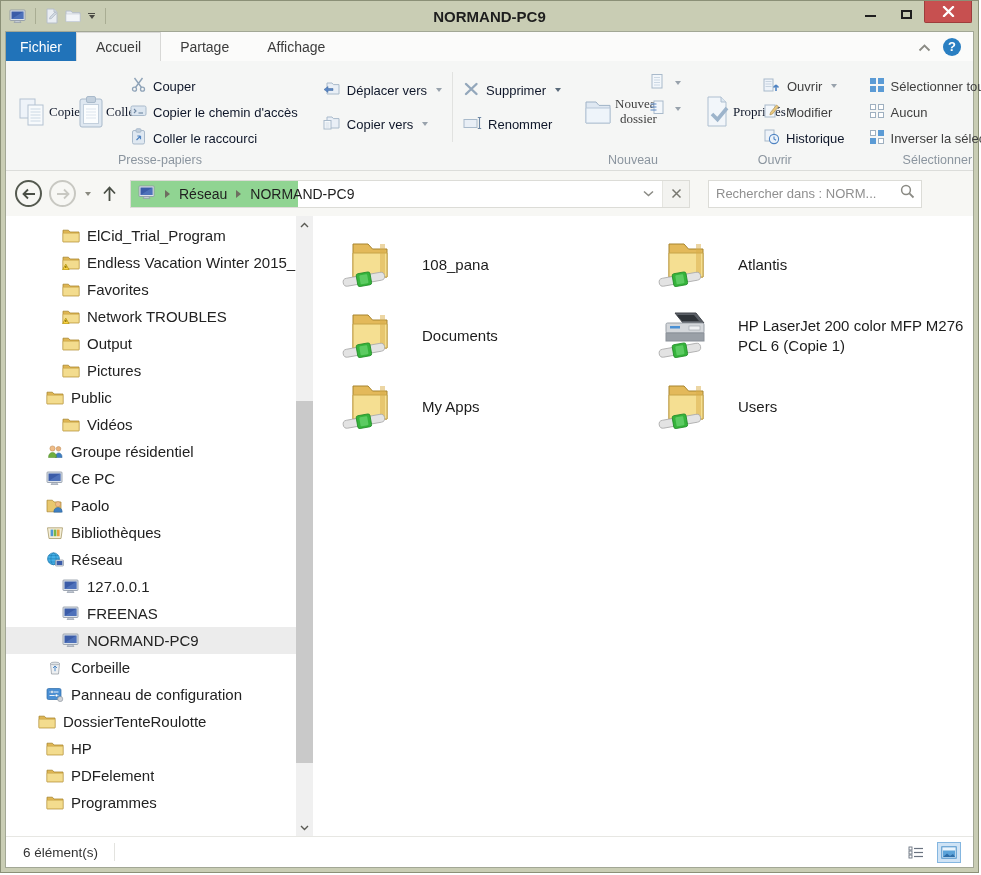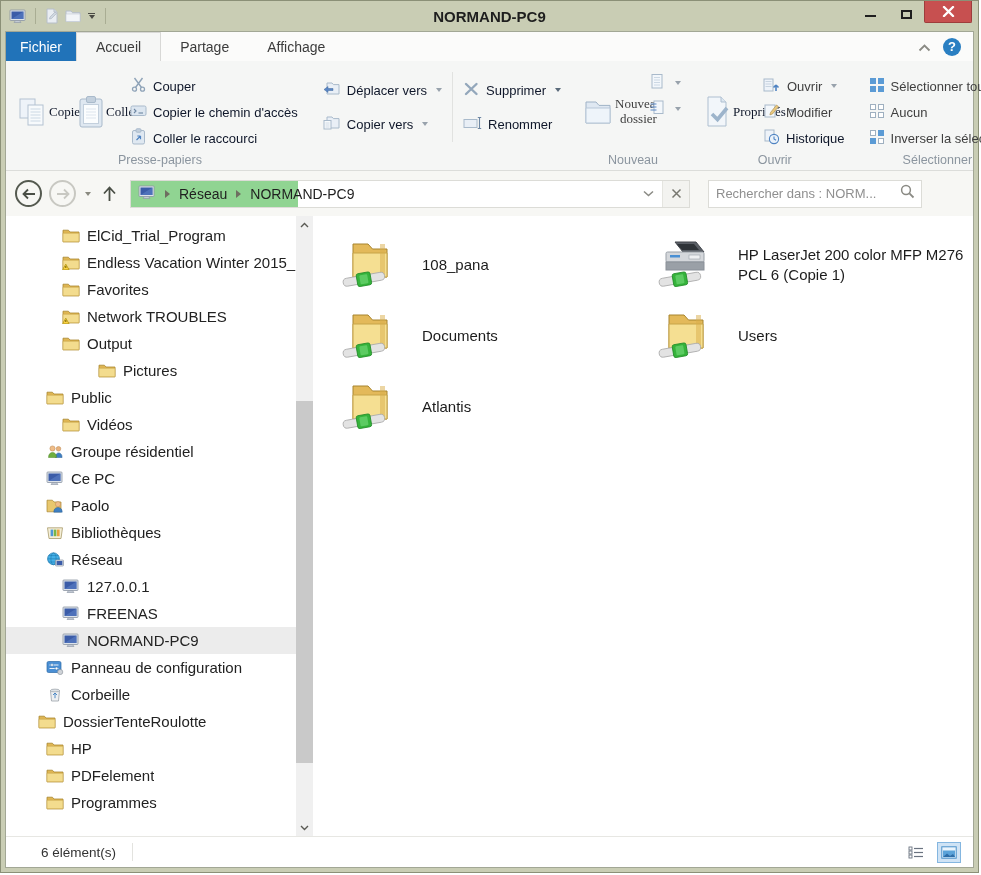--- a/index.html
+++ b/index.html
@@ -79,21 +79,21 @@
   .sbtn{height:17px;display:flex;align-items:center;justify-content:center;}
   .strack{flex:1;position:relative;}
   .sthumb{position:absolute;top:168px;height:362px;left:0;right:0;background:#c9c9c9;}
   .main{flex:1;padding:13px 0 0 27px;overflow:hidden;}
   .tiles{display:grid;grid-template-rows:repeat(3,71px);grid-auto-flow:column;grid-auto-columns:316px;}
   .tile{display:flex;align-items:center;gap:26px;}
   .ticon{width:56px;height:56px;flex:0 0 auto;}
   .tlabel{font-size:15px;color:#1c1c1c;max-width:232px;line-height:1.3;}
 
   
-  .statusbar{height:31px;flex:0 0 auto;border-top:1px solid #e7e7e3;display:flex;align-items:center;padding:0 12px 0 35px;font-size:13.5px;color:#333;}
+  .statusbar{height:31px;flex:0 0 auto;border-top:1px solid #e7e7e3;display:flex;align-items:center;padding:0 12px 0 17px;font-size:13.5px;color:#333;}
   .scount{padding-right:16px;border-right:1px solid #e3e3df;height:18px;display:flex;align-items:center;}
   .viewbtns{margin-left:auto;display:flex;gap:9px;align-items:center;}
   .viewbtn{width:24px;height:21px;display:flex;align-items:center;justify-content:center;}
   .viewbtn.active{background:#cfe3f5;border:1px solid #84b6e0;}
 </style>
 </head>
 <body>
 
 <div class="window">
 
@@ -505,21 +505,21 @@
           </div>
           <div class="side-row" style="padding-left: 56px;">
             <span class="sicon">
               <svg width="18" height="15" viewBox="0 0 18 15">
                 <path d="M1 2.2 h5.4 l1.6 1.8 H17 V13.8 H1 Z" fill="#dfb653" stroke="#a8852f" stroke-width="0.8"></path>
                 <path d="M1 5.2 H17 V13.8 H1 Z" fill="#f3dc8e" stroke="#c7a449" stroke-width="0.6"></path>
               </svg>
             </span>
             <span class="slabel">Output</span>
           </div>
-          <div class="side-row" style="padding-left: 56px; margin-left: 36px;">
+          <div class="side-row" style="padding-left: 56px;">
             <span class="sicon">
               <svg width="18" height="15" viewBox="0 0 18 15">
                 <path d="M1 2.2 h5.4 l1.6 1.8 H17 V13.8 H1 Z" fill="#dfb653" stroke="#a8852f" stroke-width="0.8"></path>
                 <path d="M1 5.2 H17 V13.8 H1 Z" fill="#f3dc8e" stroke="#c7a449" stroke-width="0.6"></path>
               </svg>
             </span>
             <span class="slabel">Pictures</span>
           </div>
           <div class="side-row" style="padding-left: 40px;">
             <span class="sicon">
@@ -623,38 +623,38 @@
                 <rect x="2.5" y="2.5" width="12" height="7.5" fill="#3b5ca8"></rect>
                 <path d="M2.5 10 l12 -7.5 v7.5 Z" fill="#5f83c9" opacity="0.55"></path>
                 <path d="M6.5 11.5 h4 l1.5 2 h-7 Z" fill="#c2c9d4" stroke="#8a94a2" stroke-width="0.6"></path>
               </svg>
             </span>
             <span class="slabel">NORMAND-PC9</span>
           </div>
           <div class="side-row" style="padding-left: 40px;">
             <span class="sicon">
               <svg width="18" height="15" viewBox="0 0 18 15">
+                <path d="M4.5 3.5 h9 l-1 10.5 h-7 Z" fill="#eef0f2" stroke="#9aa1a8" stroke-width="0.8"></path>
+                <ellipse cx="9" cy="3.5" rx="4.5" ry="1.4" fill="#dfe3e7" stroke="#9aa1a8" stroke-width="0.7"></ellipse>
+                <path d="M7 8 l2-2 2 2 M9 6.2 v5" stroke="#3e7fc1" stroke-width="0.9" fill="none"></path>
+              </svg>
+            </span>
+            <span class="slabel">Corbeille</span>
+          </div>
+          <div class="side-row" style="padding-left: 40px;">
+            <span class="sicon">
+              <svg width="18" height="15" viewBox="0 0 18 15">
                 <rect x="1" y="1.5" width="14" height="11" rx="1.5" fill="#4a8fd4" stroke="#2d6aa8" stroke-width="0.7"></rect>
                 <path d="M3.5 5 h9 M3.5 8.5 h9" stroke="#eaf2fa" stroke-width="1.1"></path>
                 <circle cx="6" cy="5" r="1.4" fill="#fff" stroke="#2d6aa8" stroke-width="0.5"></circle>
                 <circle cx="10.5" cy="8.5" r="1.4" fill="#fff" stroke="#2d6aa8" stroke-width="0.5"></circle>
                 <circle cx="14.2" cy="12" r="2.6" fill="#cfd3d8" stroke="#8a9098" stroke-width="0.6"></circle>
               </svg>
             </span>
             <span class="slabel">Panneau de configuration</span>
-          </div>
-          <div class="side-row" style="padding-left: 40px;">
-            <span class="sicon">
-              <svg width="18" height="15" viewBox="0 0 18 15">
-                <path d="M4.5 3.5 h9 l-1 10.5 h-7 Z" fill="#eef0f2" stroke="#9aa1a8" stroke-width="0.8"></path>
-                <ellipse cx="9" cy="3.5" rx="4.5" ry="1.4" fill="#dfe3e7" stroke="#9aa1a8" stroke-width="0.7"></ellipse>
-                <path d="M7 8 l2-2 2 2 M9 6.2 v5" stroke="#3e7fc1" stroke-width="0.9" fill="none"></path>
-              </svg>
-            </span>
-            <span class="slabel">Corbeille</span>
           </div>
           <div class="side-row" style="padding-left: 32px;">
             <span class="sicon">
               <svg width="18" height="15" viewBox="0 0 18 15">
                 <path d="M1 2.2 h5.4 l1.6 1.8 H17 V13.8 H1 Z" fill="#dfb653" stroke="#a8852f" stroke-width="0.8"></path>
                 <path d="M1 5.2 H17 V13.8 H1 Z" fill="#f3dc8e" stroke="#c7a449" stroke-width="0.6"></path>
               </svg>
             </span>
             <span class="slabel">DossierTenteRoulotte</span>
           </div>
@@ -721,20 +721,33 @@
                   <path d="M13 7 h15 l4.5 5 H47 V40 H13 Z" fill="#e3b95a" stroke="#a8852f"></path>
                   <path d="M13 16 H47 V40 H13 Z" fill="#f5df92" stroke="#c7a449"></path>
                   <path d="M40 7 h5 V40 h-5 Z" fill="#d9ad4a" opacity="0.5"></path>
                   <g transform="translate(2,39) rotate(-10)">
                     <rect x="0" y="3" width="42" height="8" rx="4" fill="#e3e3e3" stroke="#a8a8a8" stroke-width="0.8"></rect>
                     <rect x="14" y="0.5" width="14" height="13" rx="2" fill="#35b33b" stroke="#1f8b27" stroke-width="0.8"></rect>
                     <rect x="17" y="2.5" width="8" height="9" rx="1" fill="#5ccb62"></rect>
                   </g>
                 </svg></span>
               <span class="tlabel">Documents</span>
+            </div>
+            <div class="tile">
+              <span class="ticon"><svg width="56" height="56" viewBox="0 0 56 56">
+                  <path d="M13 7 h15 l4.5 5 H47 V40 H13 Z" fill="#e3b95a" stroke="#a8852f"></path>
+                  <path d="M13 16 H47 V40 H13 Z" fill="#f5df92" stroke="#c7a449"></path>
+                  <path d="M40 7 h5 V40 h-5 Z" fill="#d9ad4a" opacity="0.5"></path>
+                  <g transform="translate(2,39) rotate(-10)">
+                    <rect x="0" y="3" width="42" height="8" rx="4" fill="#e3e3e3" stroke="#a8a8a8" stroke-width="0.8"></rect>
+                    <rect x="14" y="0.5" width="14" height="13" rx="2" fill="#35b33b" stroke="#1f8b27" stroke-width="0.8"></rect>
+                    <rect x="17" y="2.5" width="8" height="9" rx="1" fill="#5ccb62"></rect>
+                  </g>
+                </svg></span>
+              <span class="tlabel">My Apps</span>
             </div>
             <div class="tile">
               <span class="ticon"><svg width="56" height="56" viewBox="0 0 56 56">
                   <path d="M13 7 h15 l4.5 5 H47 V40 H13 Z" fill="#e3b95a" stroke="#a8852f"></path>
                   <path d="M13 16 H47 V40 H13 Z" fill="#f5df92" stroke="#c7a449"></path>
                   <path d="M40 7 h5 V40 h-5 Z" fill="#d9ad4a" opacity="0.5"></path>
                   <g transform="translate(2,39) rotate(-10)">
                     <rect x="0" y="3" width="42" height="8" rx="4" fill="#e3e3e3" stroke="#a8a8a8" stroke-width="0.8"></rect>
                     <rect x="14" y="0.5" width="14" height="13" rx="2" fill="#35b33b" stroke="#1f8b27" stroke-width="0.8"></rect>
                     <rect x="17" y="2.5" width="8" height="9" rx="1" fill="#5ccb62"></rect>

